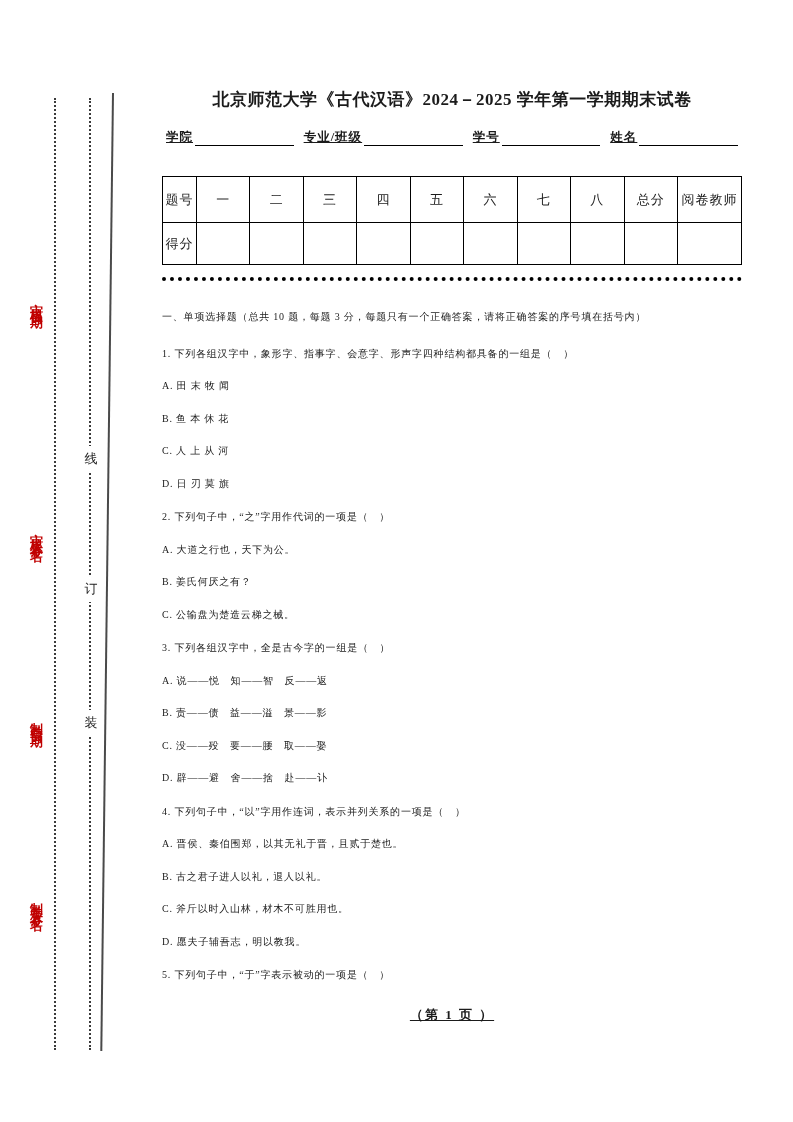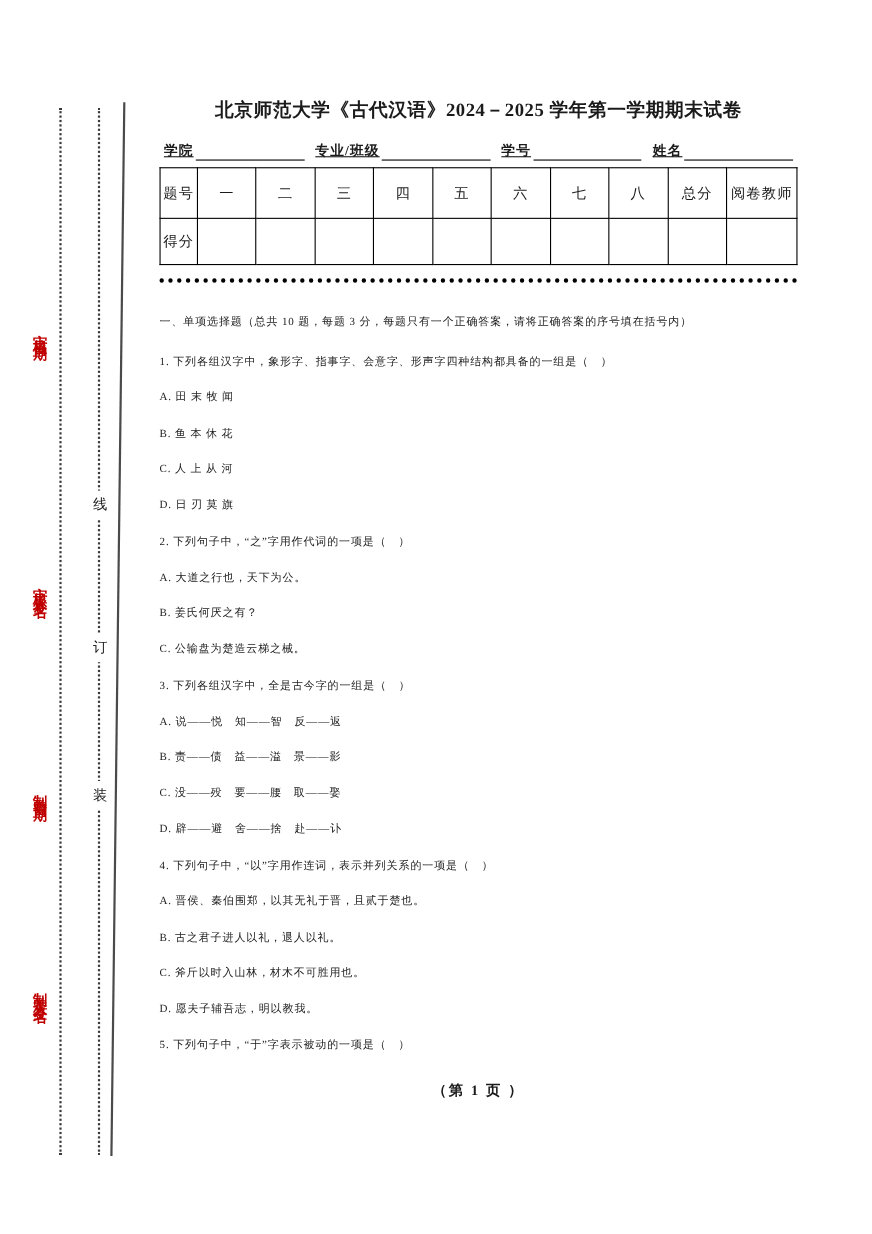--- a/index.html
+++ b/index.html
@@ -25,57 +25,57 @@
     position: absolute; left: 83px; width: 16px; text-align: center;
     font-size: 13px; color: #222; background: #fff; padding: 4px 0;
     font-family: "Liberation Sans", "DejaVu Sans", sans-serif;
   }
   .solid-line {
     position: absolute; left: 112px; top: 93px; height: 958px; width: 1.5px;
     background: #4a4a4a; transform: rotate(0.7deg); transform-origin: top center;
   }
 
   
-  .content { position: absolute; left: 145px; top: 88px; width: 580px; }
+  .content { position: absolute; left: 162px; top: 88px; width: 580px; }
 
   .title {
     text-align: center; font-size: 17px; font-weight: bold;
     line-height: 24px; letter-spacing: 0.5px;
   }
 
   .form-line {
     display: flex; align-items: flex-end; margin-top: 16px; padding: 0 4px;
     font-size: 12.5px; font-weight: bold; letter-spacing: 1px;
   }
   .f-label { white-space: nowrap; line-height: 18px; text-decoration: underline; }
   .f-blank { flex: 1; border-bottom: 1.2px solid #000; height: 17px; margin: 0 10px 0 2px; }
   .f-blank.last { margin-right: 0; }
 
   .score-table {
-    width: 100%; border-collapse: collapse; margin-top: 6px; table-layout: fixed;
+    width: 100%; border-collapse: collapse; margin-top: 30px; table-layout: fixed;
   }
   .score-table td {
     border: 1.6px solid #000; text-align: center; vertical-align: middle;
     font-size: 13px; padding: 2px; letter-spacing: 1px;
   }
   .score-table tr.r1 td { height: 46px; }
   .score-table tr.r2 td { height: 42px; }
   .score-table td.lab { width: 34px; line-height: 16px; }
   .score-table td.wide { width: 64px; line-height: 17px; }
 
   .dots-sep { margin-top: 12px; height: 0; border-top: 4px dotted #000; }
 
   .body-text { margin-top: 17px; font-size: 10px; letter-spacing: 0.8px; }
   .line { padding: 6.5px 0; line-height: 19.5px; }
   .sec-title { padding: 5px 0; line-height: 28px; }
   .question { margin-top: 1px; }
 
   .page-footer {
     text-align: center; margin-top: 15px;
-    font-size: 13px; font-weight: bold; letter-spacing: 2px;
+    font-size: 13px; font-weight: bold; letter-spacing: 2px; text-decoration: underline;
   }
 </style>
 </head>
 <body>
 
 <div class="dotline" style="left:54px; top:98px; height:952px;"></div>
 <div class="dotline" style="left:89px; top:98px; height:952px;"></div>
 <div class="solid-line"></div>
 
 <div class="v-label" style="top:293px;">审核日期:</div>

